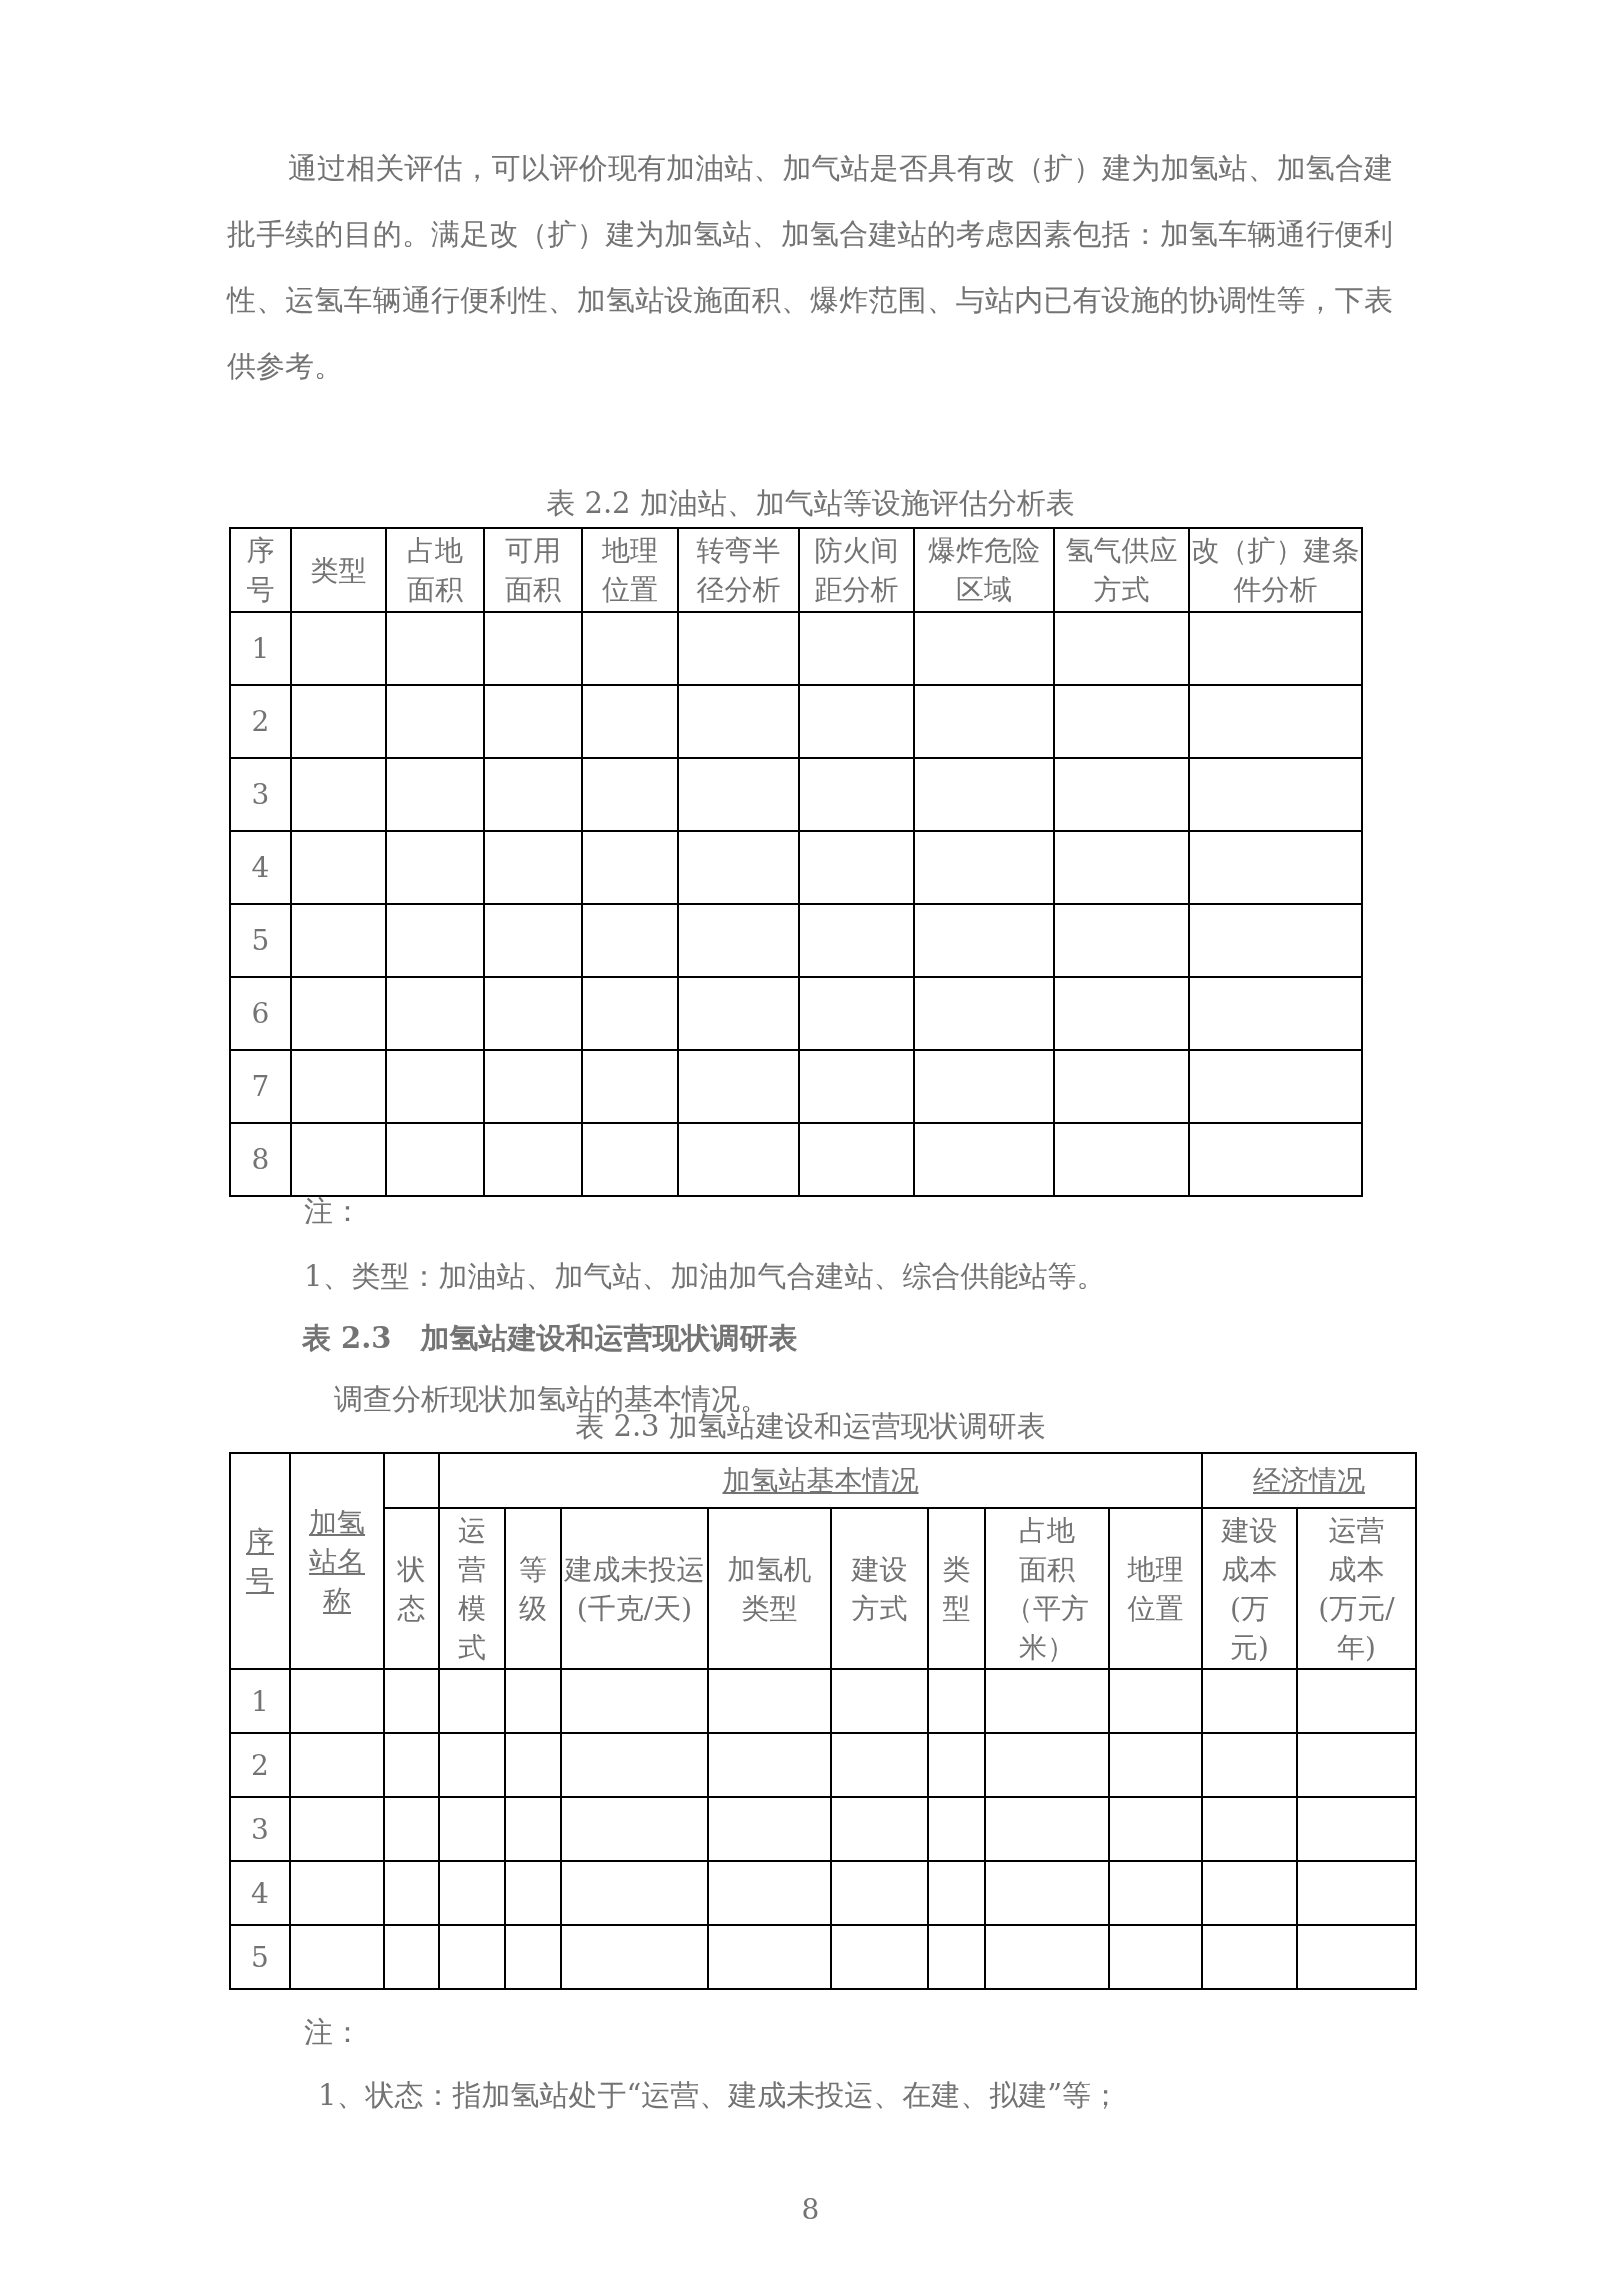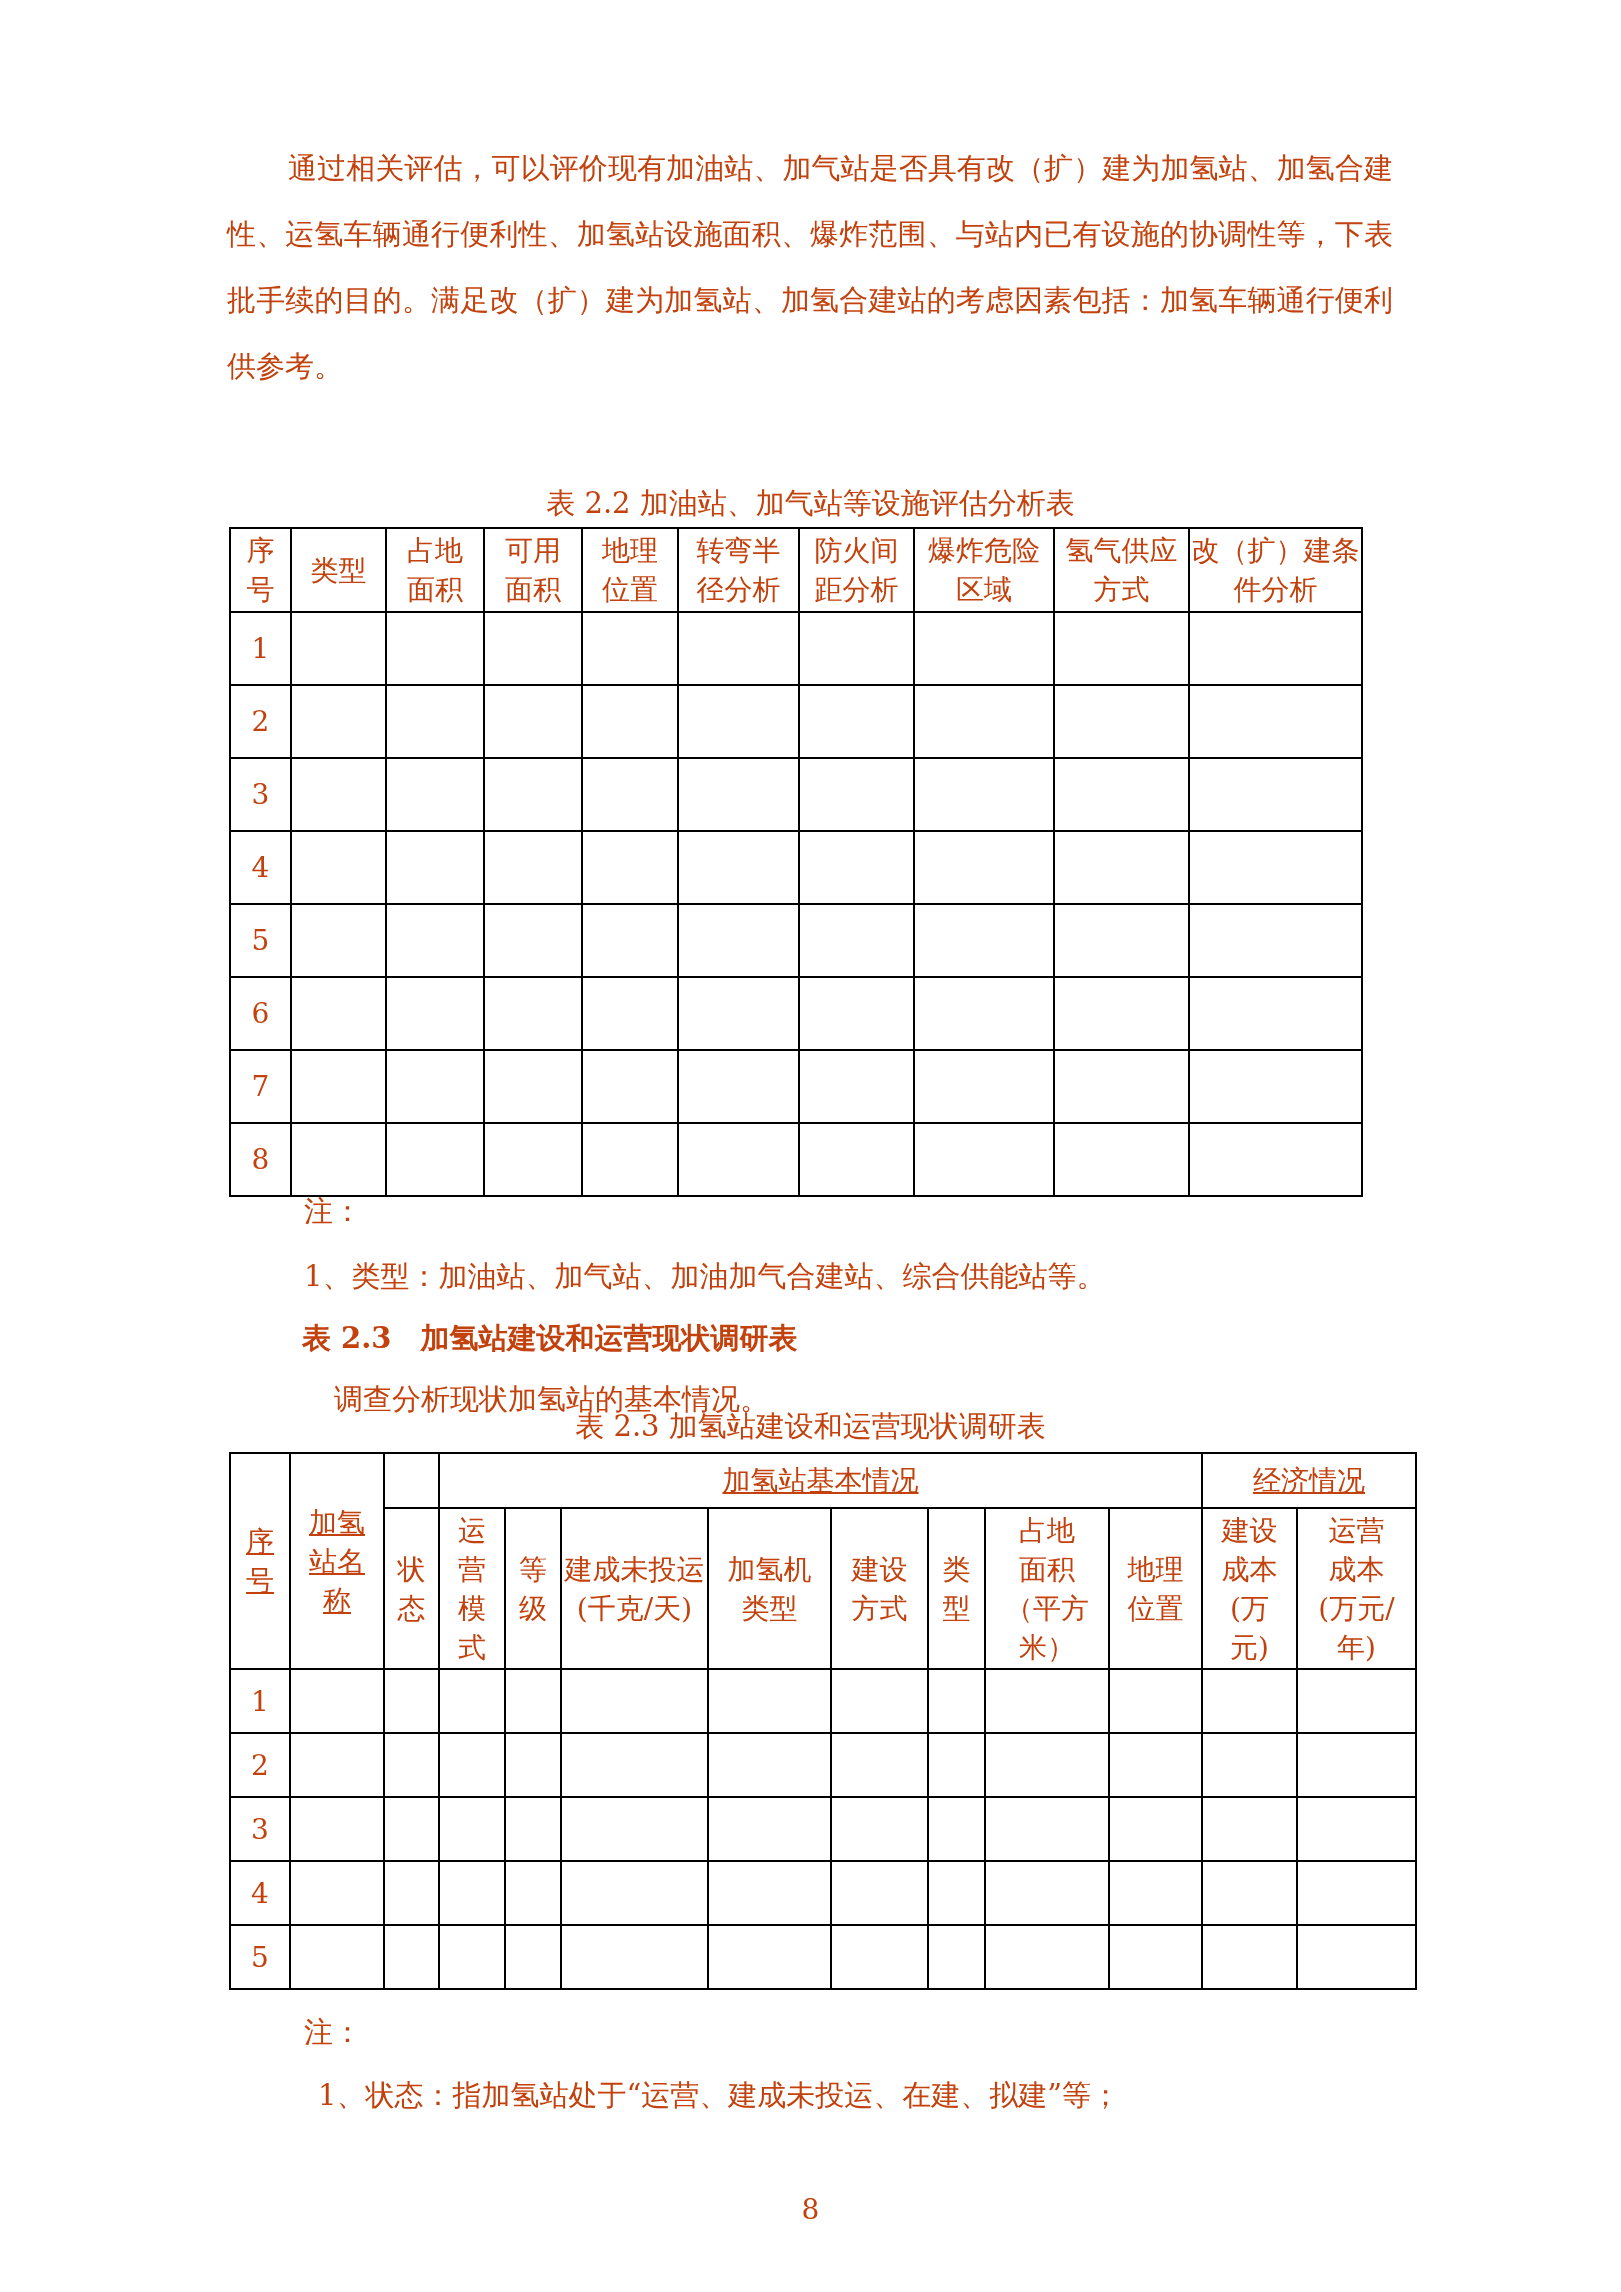--- a/index.html
+++ b/index.html
@@ -1,19 +1,19 @@
 <!DOCTYPE html>
 <html><head>
 <meta charset="utf-8">
 <style>
   html,body{margin:0;padding:0;background:#ffffff;}
   .page{
     position:relative;
     width:1621px;height:2293px;
-    background:#ffffff;color:#c2410c;
+    background:#ffffff;color:#737373;
     font-family:"DejaVu Serif","Liberation Serif",serif;
     overflow:hidden;
   }
   
   .para{position:absolute;left:227px;top:135px;width:1166px;font-size:29px;}
   .para .line{height:66px;line-height:66px;text-align:justify;text-align-last:justify;}
   .para .line.first{text-indent:61px;}
   .para .line.last{text-align:right;text-align-last:left;}
   
   .caption{position:absolute;left:0;width:1621px;text-align:center;font-size:29px;height:39px;line-height:39px;}
@@ -44,22 +44,22 @@
   #note23-1{top:2076px;margin-left:14px;}
   #pageno{position:absolute;left:0;top:2192px;width:1621px;text-align:center;font-size:28px;line-height:35px;}
 </style>
 </head>
 <body>
 
 <div class="page">
 
   <div class="para">
     <div class="line first">通过相关评估，可以评价现有加油站、加气站是否具有改（扩）建为加氢站、加氢合建</div>
+    <div class="line">批手续的目的。满足改（扩）建为加氢站、加氢合建站的考虑因素包括：加氢车辆通行便利</div>
     <div class="line">性、运氢车辆通行便利性、加氢站设施面积、爆炸范围、与站内已有设施的协调性等，下表</div>
-    <div class="line">批手续的目的。满足改（扩）建为加氢站、加氢合建站的考虑因素包括：加氢车辆通行便利</div>
     <div class="line last">供参考。</div>
   </div>
 
   <div class="caption" id="caption22">表 2.2 加油站、加气站等设施评估分析表</div>
 
   <table class="tbl" id="t22">
     <colgroup>
       <col style="width:61px">
         <col style="width:95px">
         <col style="width:98px">

